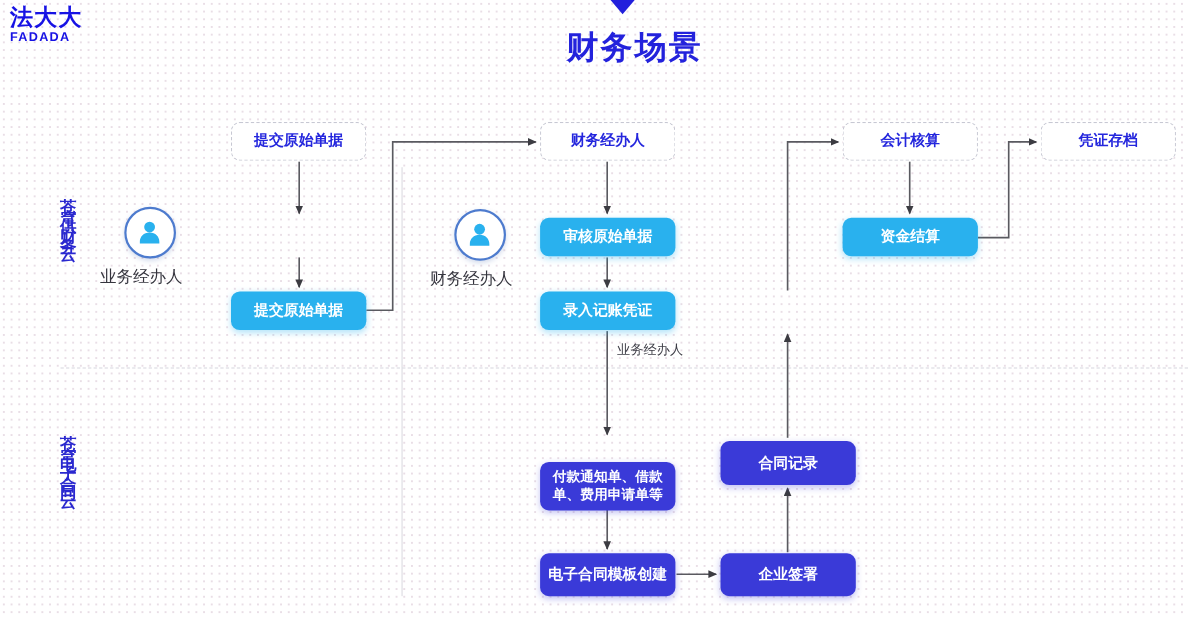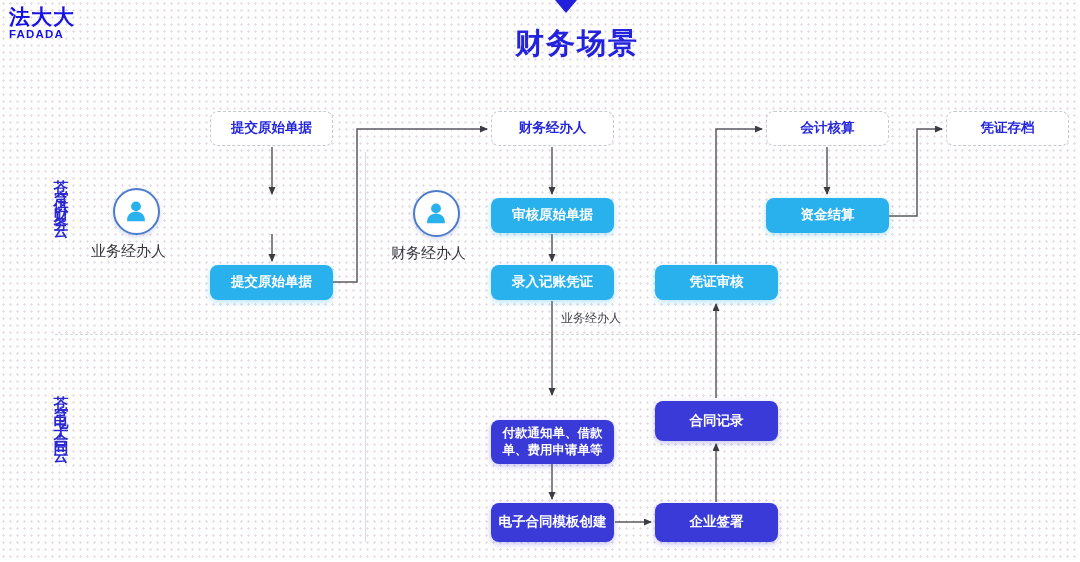--- a/index.html
+++ b/index.html
@@ -133,21 +133,20 @@
 
   <div class="node dashed" style="left:210px; top:111px;">提交原始单据</div>
   <div class="node dashed" style="left:491px; top:111px;">财务经办人</div>
   <div class="node dashed" style="left:766px; top:111px;">会计核算</div>
   <div class="node dashed" style="left:946px; top:111px;">凭证存档</div>
 
   <div class="node cyan" style="left:210px; top:265px;">提交原始单据</div>
   <div class="node cyan" style="left:491px; top:198px;">审核原始单据</div>
   <div class="node cyan" style="left:491px; top:265px;">录入记账凭证</div>
   <div class="node cyan" style="left:766px; top:198px;">资金结算</div>
-  <div class="node cyan" style="left:655px; top:265px;">凭证审核</div>
 
   <div class="node navy tall" style="left:491px; top:420px; height:44px;">付款通知单、借款单、费用申请单等</div>
   <div class="node navy" style="left:491px; top:503px; height:39px;">电子合同模板创建</div>
   <div class="node navy" style="left:655px; top:401px; height:40px;">合同记录</div>
   <div class="node navy" style="left:655px; top:503px; height:39px;">企业签署</div>
 
   <div class="actor" style="left:91px; top:188px;">
     <div class="actor-circle">
       <svg width="28" height="28" viewBox="0 0 24 24">
         <circle cx="12" cy="7.2" r="4.2" fill="#29b1ee"></circle>

